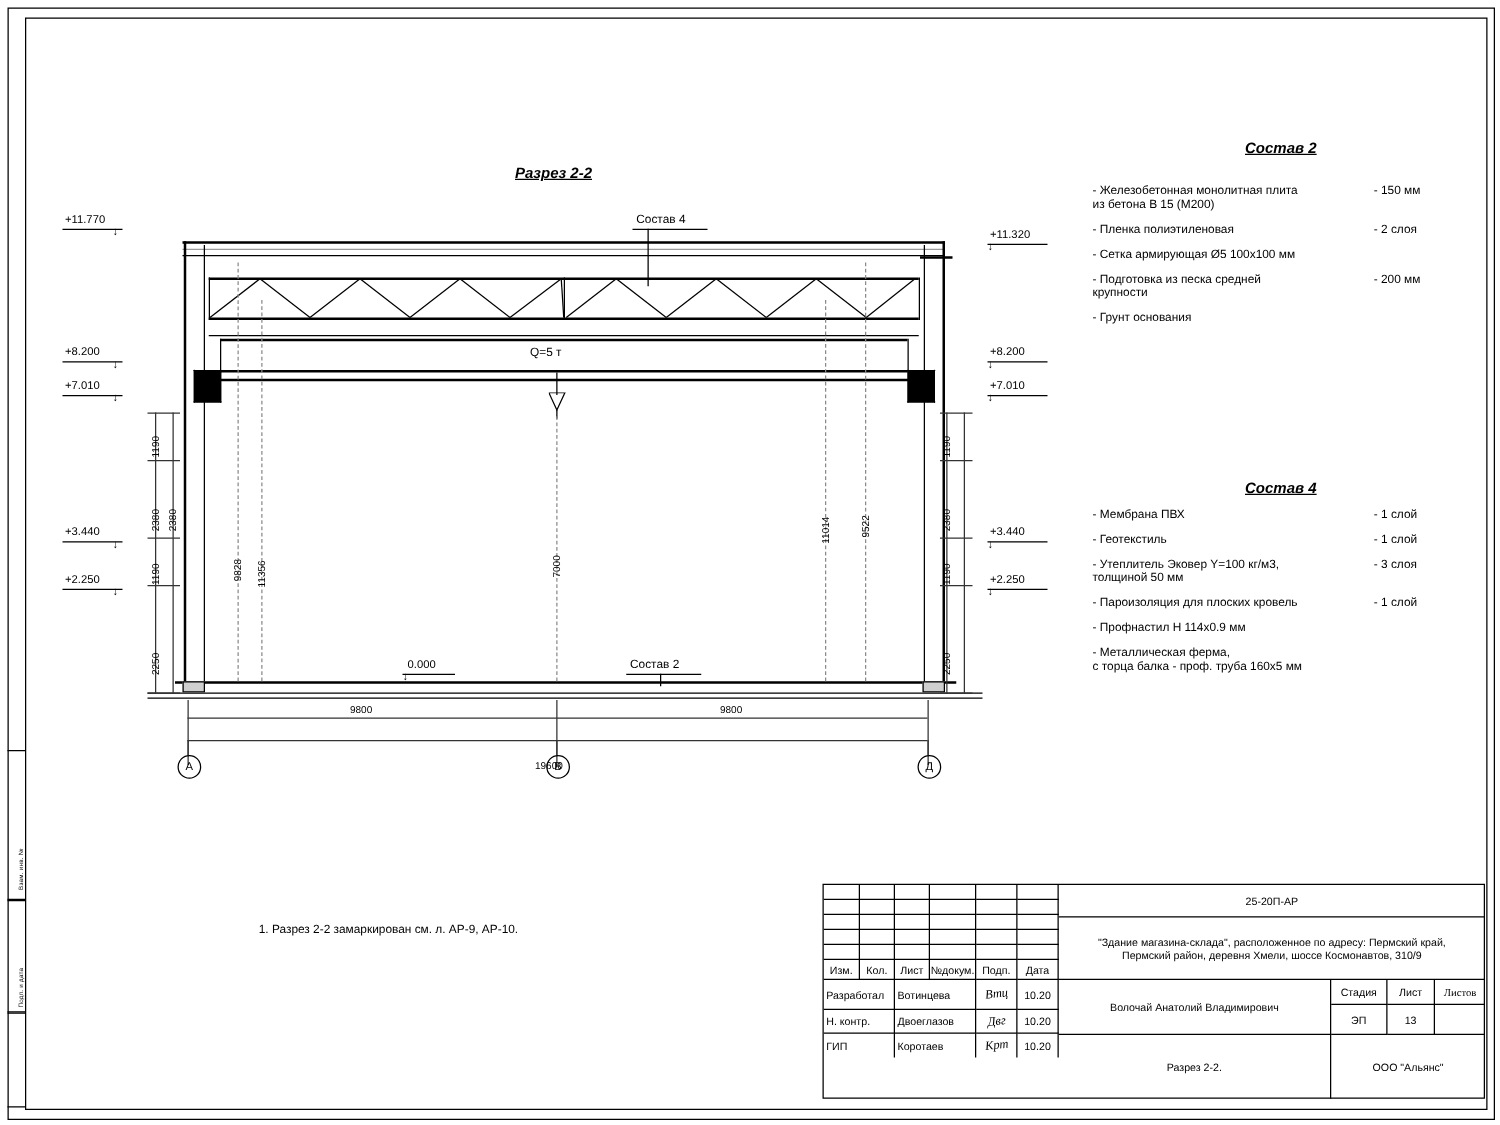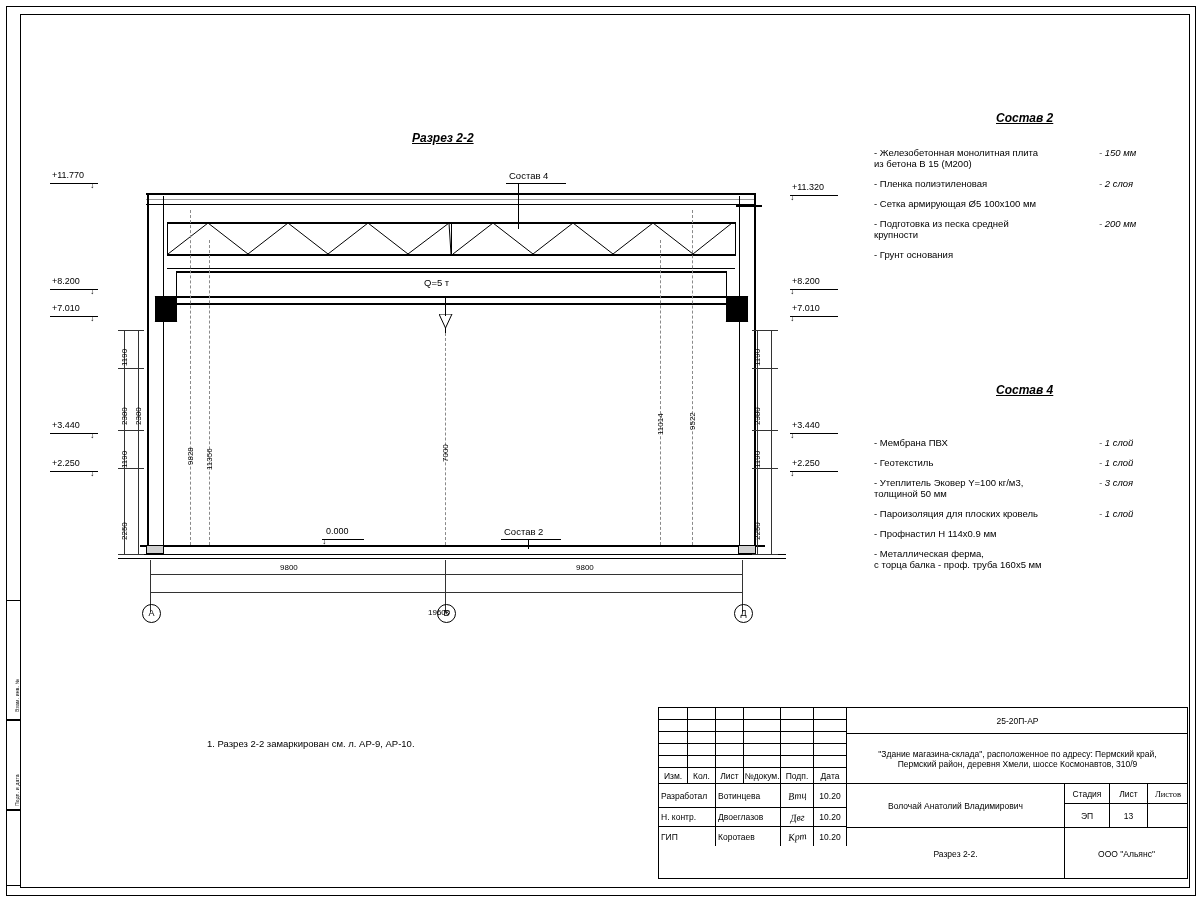--- a/index.html
+++ b/index.html
@@ -125,21 +125,20 @@
   .spec-row .lbl {
     display: inline-block;
     width: 225px;
     vertical-align: top;
     white-space: pre-line;
   }
   .spec-row .val {
     display: inline-block;
     vertical-align: top;
     white-space: nowrap;
-    font-style: italic;
   }
 
   
   .stamp {
     position: absolute;
     left: 658px;
     top: 707px;
     width: 530px;
     height: 172px;
     border: 1px solid #000;
@@ -374,21 +373,21 @@
     <div class="spec-row">
       <span class="lbl">- Подготовка из песка средней
    крупности</span><span class="val">- 200 мм</span>
     </div>
     <div class="spec-row">
       <span class="lbl">- Грунт основания</span><span class="val"></span>
     </div>
   </div>
 
   <div class="section-title" style="left:996px;top:383px;">Состав 4</div>
-  <div class="spec" style="left:874px;top:437px;">
+  <div class="spec" style="left:874px;top:406px;">
     <div class="spec-row">
       <span class="lbl">- Мембрана ПВХ</span><span class="val">- 1 слой</span>
     </div>
     <div class="spec-row">
       <span class="lbl">- Геотекстиль</span><span class="val">- 1 слой</span>
     </div>
     <div class="spec-row">
       <span class="lbl">- Утеплитель Эковер Y=100 кг/м3,
    толщиной 50 мм</span><span class="val">- 3 слоя</span>
     </div>

